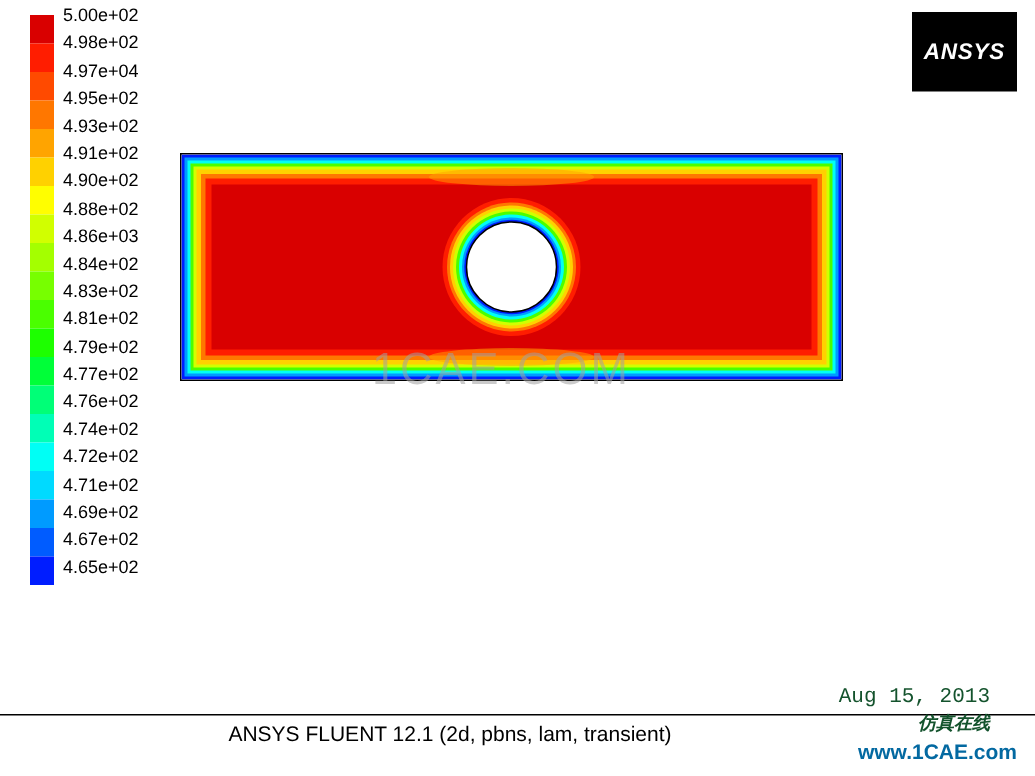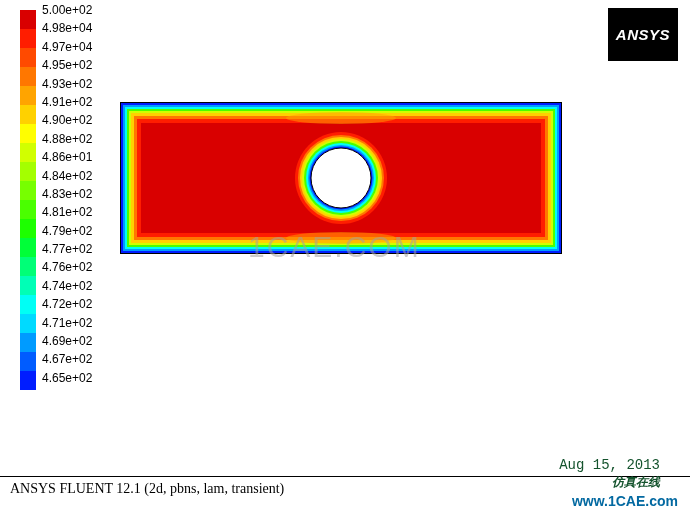--- a/index.html
+++ b/index.html
@@ -74,21 +74,21 @@
     font-size: 14px;
     color: #000;
   }
   .footer-top-divider {
     border-top: 1px solid #000;
     margin-bottom: 4px;
     margin-left: -10px;
     margin-right: -10px;
   }
   .footer-line1 { text-align: left; }
-  .footer-line2 { text-align: left; padding-right: 90px; margin-top: 2px; white-space: nowrap; font-family: Liberation Serif, serif;}
+  .footer-line2 { text-align: center; padding-right: 90px; margin-top: 2px; white-space: nowrap;}
   .date-block {
     position: absolute;
     right: 30px;
     bottom: 44px;
     font-size: 14px;
     color: #14532d;
     font-family: Liberation Mono, monospace;
   }
   .watermark {
     position: absolute;
@@ -142,28 +142,28 @@
       <div class="color-seg" style="background: rgb(0, 255, 119);"></div>
       <div class="color-seg" style="background: rgb(0, 255, 182);"></div>
       <div class="color-seg" style="background: rgb(0, 255, 245);"></div>
       <div class="color-seg" style="background: rgb(0, 218, 255);"></div>
       <div class="color-seg" style="background: rgb(0, 155, 255);"></div>
       <div class="color-seg" style="background: rgb(0, 92, 255);"></div>
       <div class="color-seg" style="background: rgb(0, 29, 255);"></div>
     </div>
   <div class="ticks" id="ticks">
       <div class="tick">5.00e+02</div>
-      <div class="tick">4.98e+04</div>
+      <div class="tick">4.98e+02</div>
       <div class="tick">4.97e+04</div>
       <div class="tick">4.95e+02</div>
       <div class="tick">4.93e+02</div>
       <div class="tick">4.91e+02</div>
       <div class="tick">4.90e+02</div>
       <div class="tick">4.88e+02</div>
-      <div class="tick">4.86e+01</div>
+      <div class="tick">4.86e+03</div>
       <div class="tick">4.84e+02</div>
       <div class="tick">4.83e+02</div>
       <div class="tick">4.81e+02</div>
       <div class="tick">4.79e+02</div>
       <div class="tick">4.77e+02</div>
       <div class="tick">4.76e+02</div>
       <div class="tick">4.74e+02</div>
       <div class="tick">4.72e+02</div>
       <div class="tick">4.71e+02</div>
       <div class="tick">4.69e+02</div>

